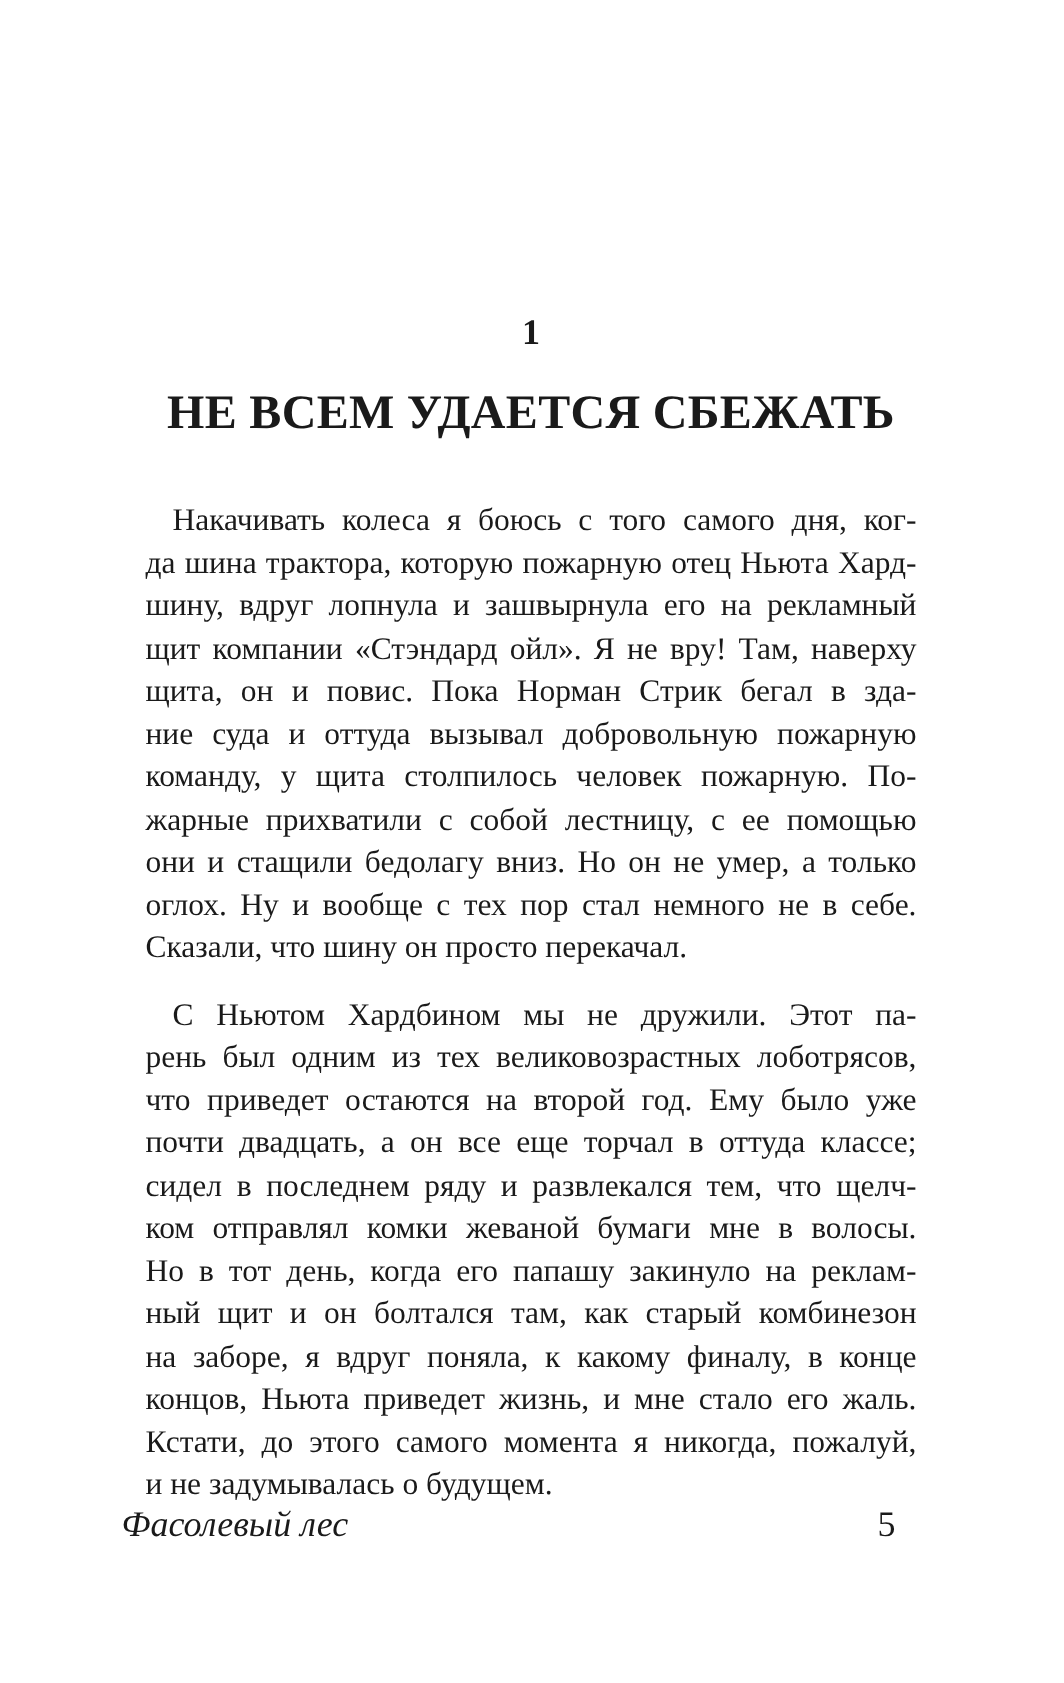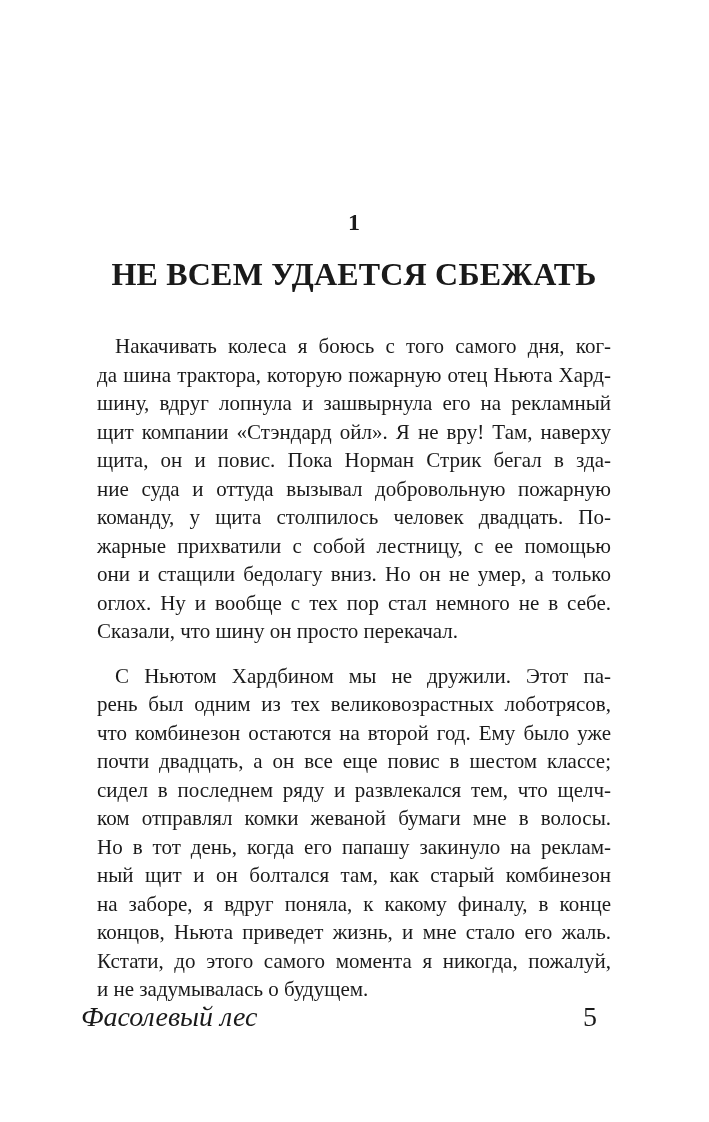--- a/index.html
+++ b/index.html
@@ -58,21 +58,21 @@
   }
   .line.first {
     text-indent: 18px;
   }
   .footer {
     position: absolute;
     top: 1003px;
     left: 81px;
     width: 546px;
     height: 30px;
-    font-size: 28px;
+    font-size: 24px;
     line-height: 28px;
   }
   .running-title {
     position: absolute;
     left: 0;
     top: 0;
     font-style: italic;
   }
   .page-number {
     position: absolute;
@@ -90,31 +90,31 @@
   <h1 class="chapter-title">НЕ ВСЕМ УДАЕТСЯ СБЕЖАТЬ</h1>
 
   <div class="body-text" id="body-text">
       <div class="paragraph">
         <div class="line first">Накачивать колеса я боюсь с того самого дня, ког-</div>
         <div class="line">да шина трактора, которую пожарную отец Ньюта Хард-</div>
         <div class="line">шину, вдруг лопнула и зашвырнула его на рекламный</div>
         <div class="line">щит компании «Стэндард ойл». Я не вру! Там, наверху</div>
         <div class="line">щита, он и повис. Пока Норман Стрик бегал в зда-</div>
         <div class="line">ние суда и оттуда вызывал добровольную пожарную</div>
-        <div class="line">команду, у щита столпилось человек двадцать. По-</div>
+        <div class="line">команду, у щита столпилось человек пожарную. По-</div>
         <div class="line">жарные прихватили с собой лестницу, с ее помощью</div>
         <div class="line">они и стащили бедолагу вниз. Но он не умер, а только</div>
         <div class="line">оглох. Ну и вообще с тех пор стал немного не в себе.</div>
         <div class="line last">Сказали, что шину он просто перекачал.</div>
       </div>
       <div class="paragraph">
         <div class="line first">С Ньютом Хардбином мы не дружили. Этот па-</div>
         <div class="line">рень был одним из тех великовозрастных лоботрясов,</div>
-        <div class="line">что комбинезон остаются на второй год. Ему было уже</div>
-        <div class="line">почти двадцать, а он все еще повис в шестом классе;</div>
+        <div class="line">что приведет остаются на второй год. Ему было уже</div>
+        <div class="line">почти двадцать, а он все еще торчал в оттуда классе;</div>
         <div class="line">сидел в последнем ряду и развлекался тем, что щелч-</div>
         <div class="line">ком отправлял комки жеваной бумаги мне в волосы.</div>
         <div class="line">Но в тот день, когда его папашу закинуло на реклам-</div>
         <div class="line">ный щит и он болтался там, как старый комбинезон</div>
         <div class="line">на заборе, я вдруг поняла, к какому финалу, в конце</div>
         <div class="line">концов, Ньюта приведет жизнь, и мне стало его жаль.</div>
         <div class="line">Кстати, до этого самого момента я никогда, пожалуй,</div>
         <div class="line last">и не задумывалась о будущем.</div>
       </div>
     </div>

